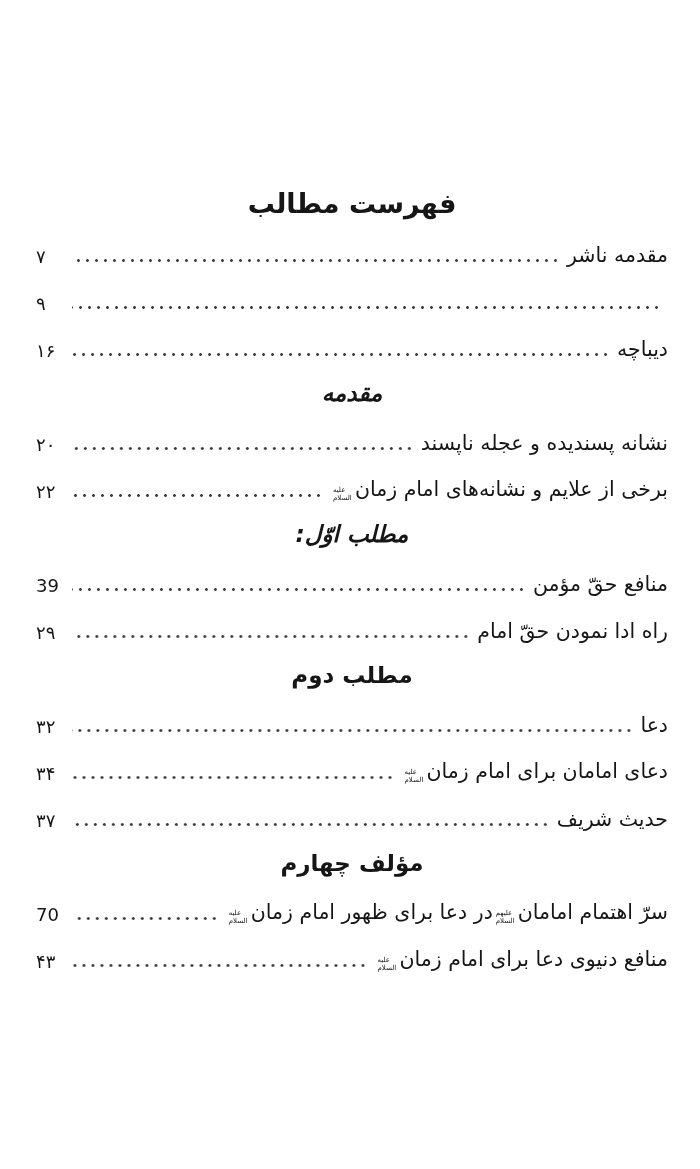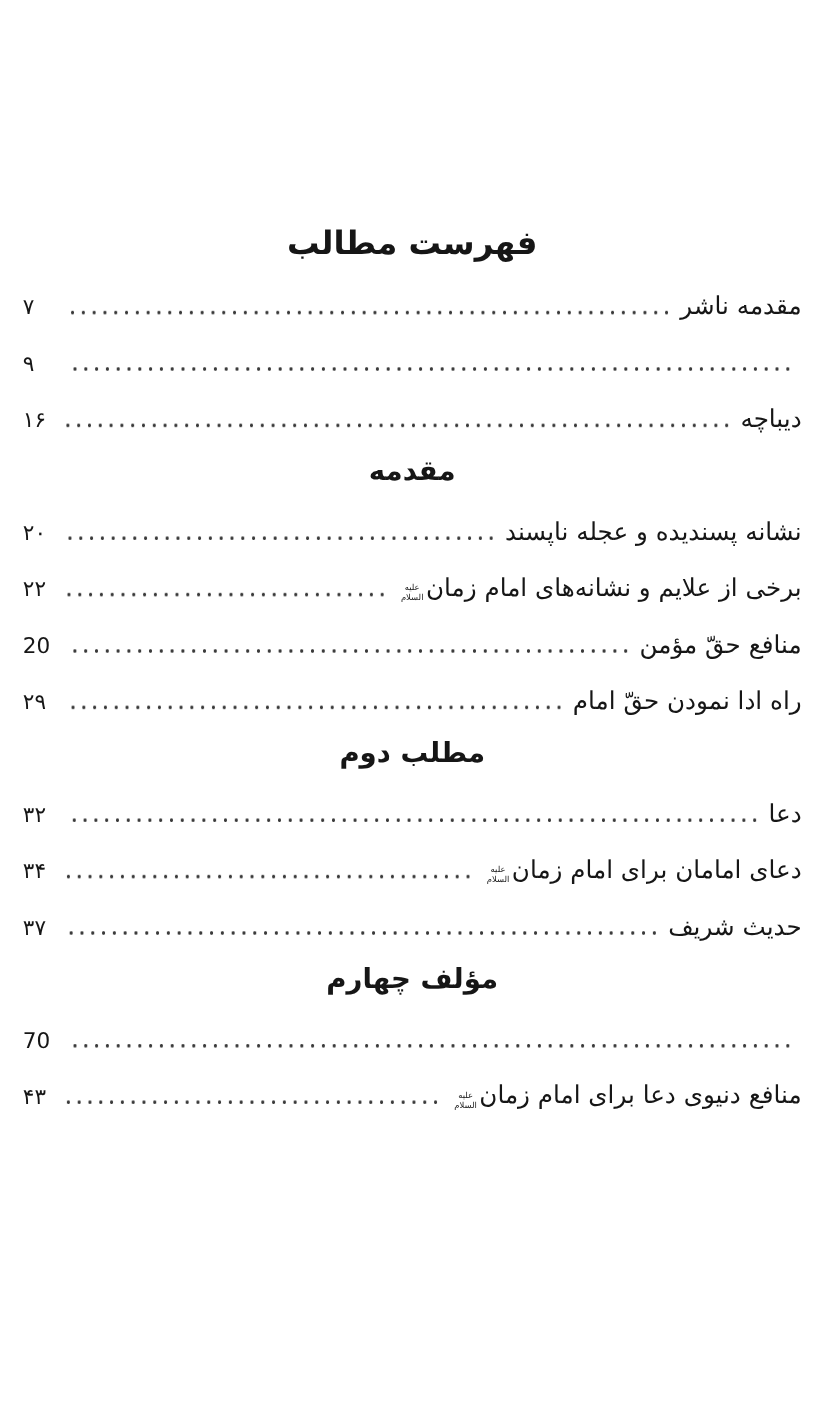--- a/index.html
+++ b/index.html
@@ -6,21 +6,21 @@
   body {
     width: 700px; height: 1169px;
     background: #ffffff;
     color: #161616;
     font-family: "DejaVu Sans", sans-serif;
     overflow: hidden;
   }
   .page {
     box-sizing: border-box;
     width: 700px; height: 1169px;
-    padding: 188px 32px 0 19px;
+    padding: 188px 32px 0 36px;
     direction: rtl;
   }
   .title {
     margin: 0 0 18px 0;
     text-align: center;
     font-size: 27px;
     font-weight: bold;
     line-height: 1.2;
   }
   .entry { height: 30px; margin-bottom: 17px; }
@@ -45,28 +45,28 @@
     min-width: 30px;
     text-align: left;
     line-height: 1.25;
   }
   .header {
     text-align: center;
     font-size: 23px;
     font-weight: bold;
     line-height: 1.3;
   }
-  .header.italic { }
+  .header.italic { font-style: italic; }
   .hon {
     display: inline-block;
     width: 21px;
     font-size: 7px;
     font-weight: normal;
     line-height: 1.05;
-    text-align: center;
+    text-align: left;
     vertical-align: -3px;
     white-space: normal;
     margin-right: 1px;
     margin-left: 3px;
     margin-top: 45px;
   }
 </style>
 </head>
 <body>
 
@@ -100,25 +100,28 @@
     <span class="leader"></span>
     <span class="num">۲۰</span>
   </div>
 
   <div class="entry row">
     <span class="label"><span>برخی از علایم و نشانه‌های امام زمان</span><span class="hon">علیه السلام</span></span>
     <span class="leader"></span>
     <span class="num">۲۲</span>
   </div>
 
+  <div class="entry header italic">
+    <span>مطلب اوّل:</span>
+  </div>
 
   <div class="entry row">
     <span class="label">منافع حقّ مؤمن</span>
     <span class="leader"></span>
-    <span class="num">20</span>
+    <span class="num">39</span>
   </div>
 
   <div class="entry row">
     <span class="label">راه ادا نمودن حقّ امام</span>
     <span class="leader"></span>
     <span class="num">۲۹</span>
   </div>
 
   <div class="entry header">
     <span>مطلب دوم</span>
@@ -141,20 +144,21 @@
     <span class="label">حدیث شریف</span>
     <span class="leader"></span>
     <span class="num">۳۷</span>
   </div>
 
   <div class="entry header">
     <span>مؤلف چهارم</span>
   </div>
 
   <div class="entry row">
+    <span class="label"><span>سرّ اهتمام امامان</span><span class="hon">علیهم السلام</span><span>در دعا برای ظهور امام زمان</span><span class="hon">علیه السلام</span></span>
     <span class="leader"></span>
     <span class="num">70</span>
   </div>
 
 
   <div class="entry row">
     <span class="label"><span>منافع دنیوی دعا برای امام زمان</span><span class="hon">علیه السلام</span></span>
     <span class="leader"></span>
     <span class="num">۴۳</span>
   </div>

